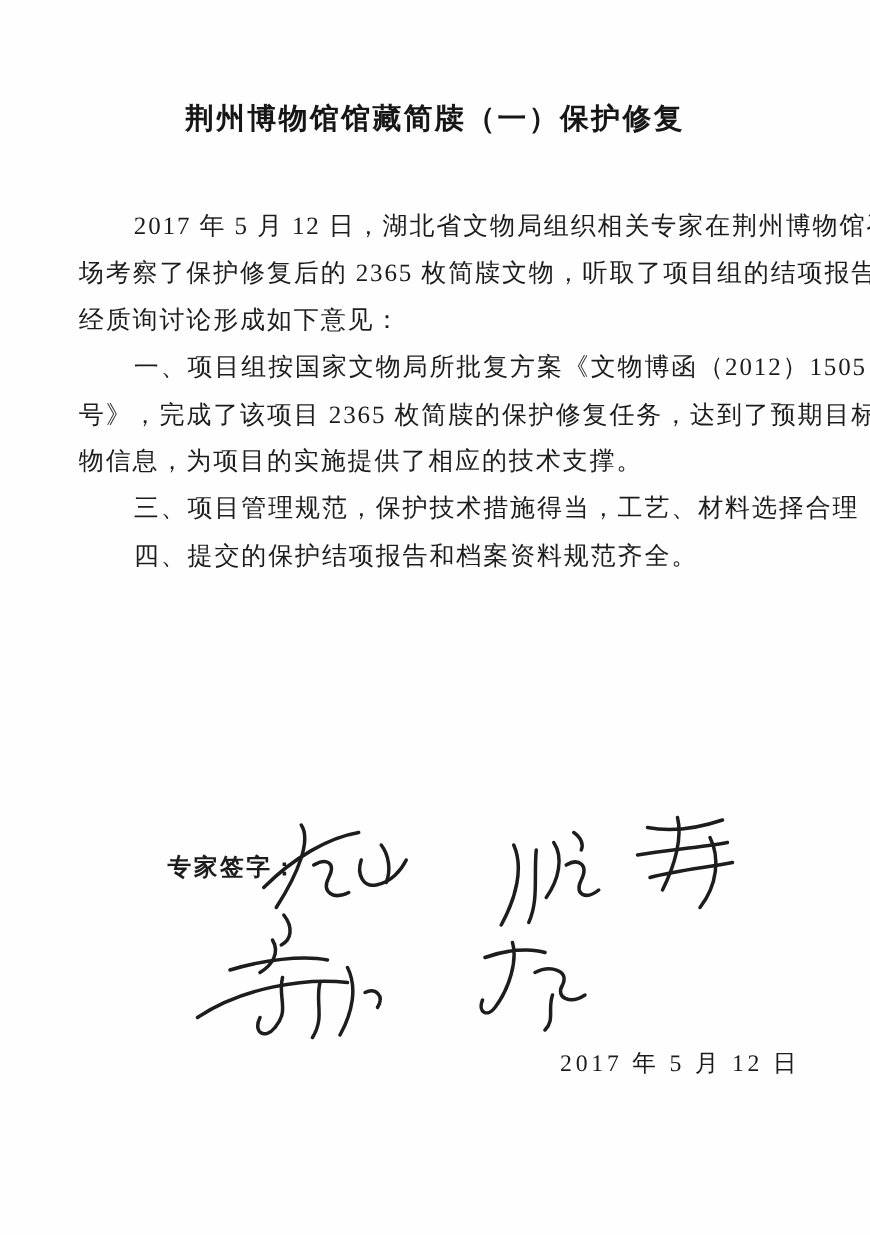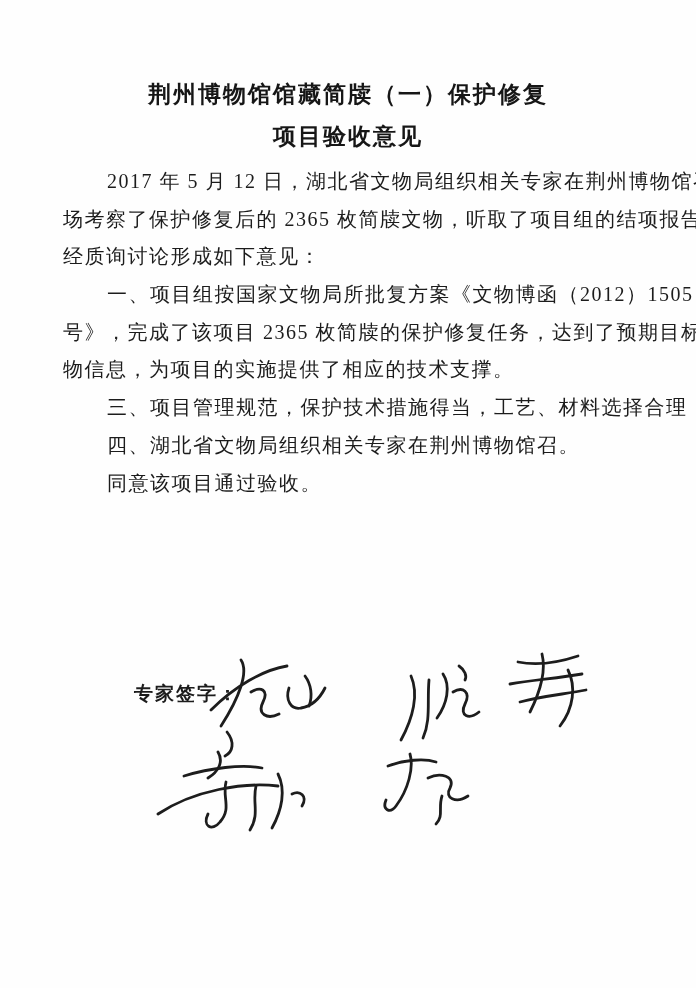--- a/index.html
+++ b/index.html
@@ -70,32 +70,30 @@
   .sig3 { left: 490px; top: 648px; }
   .sig4 { left: 152px; top: 746px; }
   .sig5 { left: 366px; top: 750px; }
 </style>
 </head>
 <body>
 
 <div class="page">
 
   <h1 class="title l1">荆州博物馆馆藏简牍（一）保护修复</h1>
-  <h1 class="title l2">项目验收意见</h1>
 
   <div class="doc-body">
     <div class="line indent">2017 年 5 月 12 日，湖北省文物局组织相关专家在荆州博物馆召</div>
     <div class="line">场考察了保护修复后的 2365 枚简牍文物，听取了项目组的结项报告，</div>
     <div class="line">经质询讨论形成如下意见：</div>
     <div class="line indent">一、项目组按国家文物局所批复方案《文物博函（2012）1505</div>
     <div class="line">号》，完成了该项目 2365 枚简牍的保护修复任务，达到了预期目标。</div>
     <div class="line">物信息，为项目的实施提供了相应的技术支撑。</div>
     <div class="line indent">三、项目管理规范，保护技术措施得当，工艺、材料选择合理，</div>
-    <div class="line indent">四、湖北省文物局组织相关专家在荆州博物馆召。</div>
-    <div class="line indent">同意该项目通过验收。</div>
+    <div class="line indent">四、提交的保护结项报告和档案资料规范齐全。</div>
   </div>
 
   <div class="sig-label">专家签字：</div>
 
   <svg class="sig sig1" width="132" height="108" viewBox="0 0 132 108" role="img" aria-label="李化元">
     <path d="M36 8 C44 20 34 46 16 74"></path>
     <path d="M6 58 C30 34 58 18 82 14"></path>
     <path d="M46 40 C56 34 64 38 58 50 C52 62 62 68 74 62"></path>
     <path d="M84 36 C80 48 86 58 96 56 C108 54 116 44 120 36"></path>
     <path d="M100 24 C106 32 108 44 104 54"></path>
@@ -128,14 +126,15 @@
     <path d="M140 48 C148 44 156 50 150 60"></path>
   </svg>
 
   <svg class="sig sig5" width="118" height="82" viewBox="0 0 118 82" role="img" aria-label="李琨">
     <path d="M22 16 C38 10 58 8 70 12"></path>
     <path d="M44 4 C48 18 42 40 30 56 C24 64 16 60 20 50"></path>
     <path d="M62 28 C74 22 90 26 84 38 C78 48 90 54 102 46"></path>
     <path d="M76 46 C72 58 78 66 70 74"></path>
   </svg>
 
+  <div class="date-line">2017 年 5 月 12 日</div>
 
 </div>
 
 </body></html>

